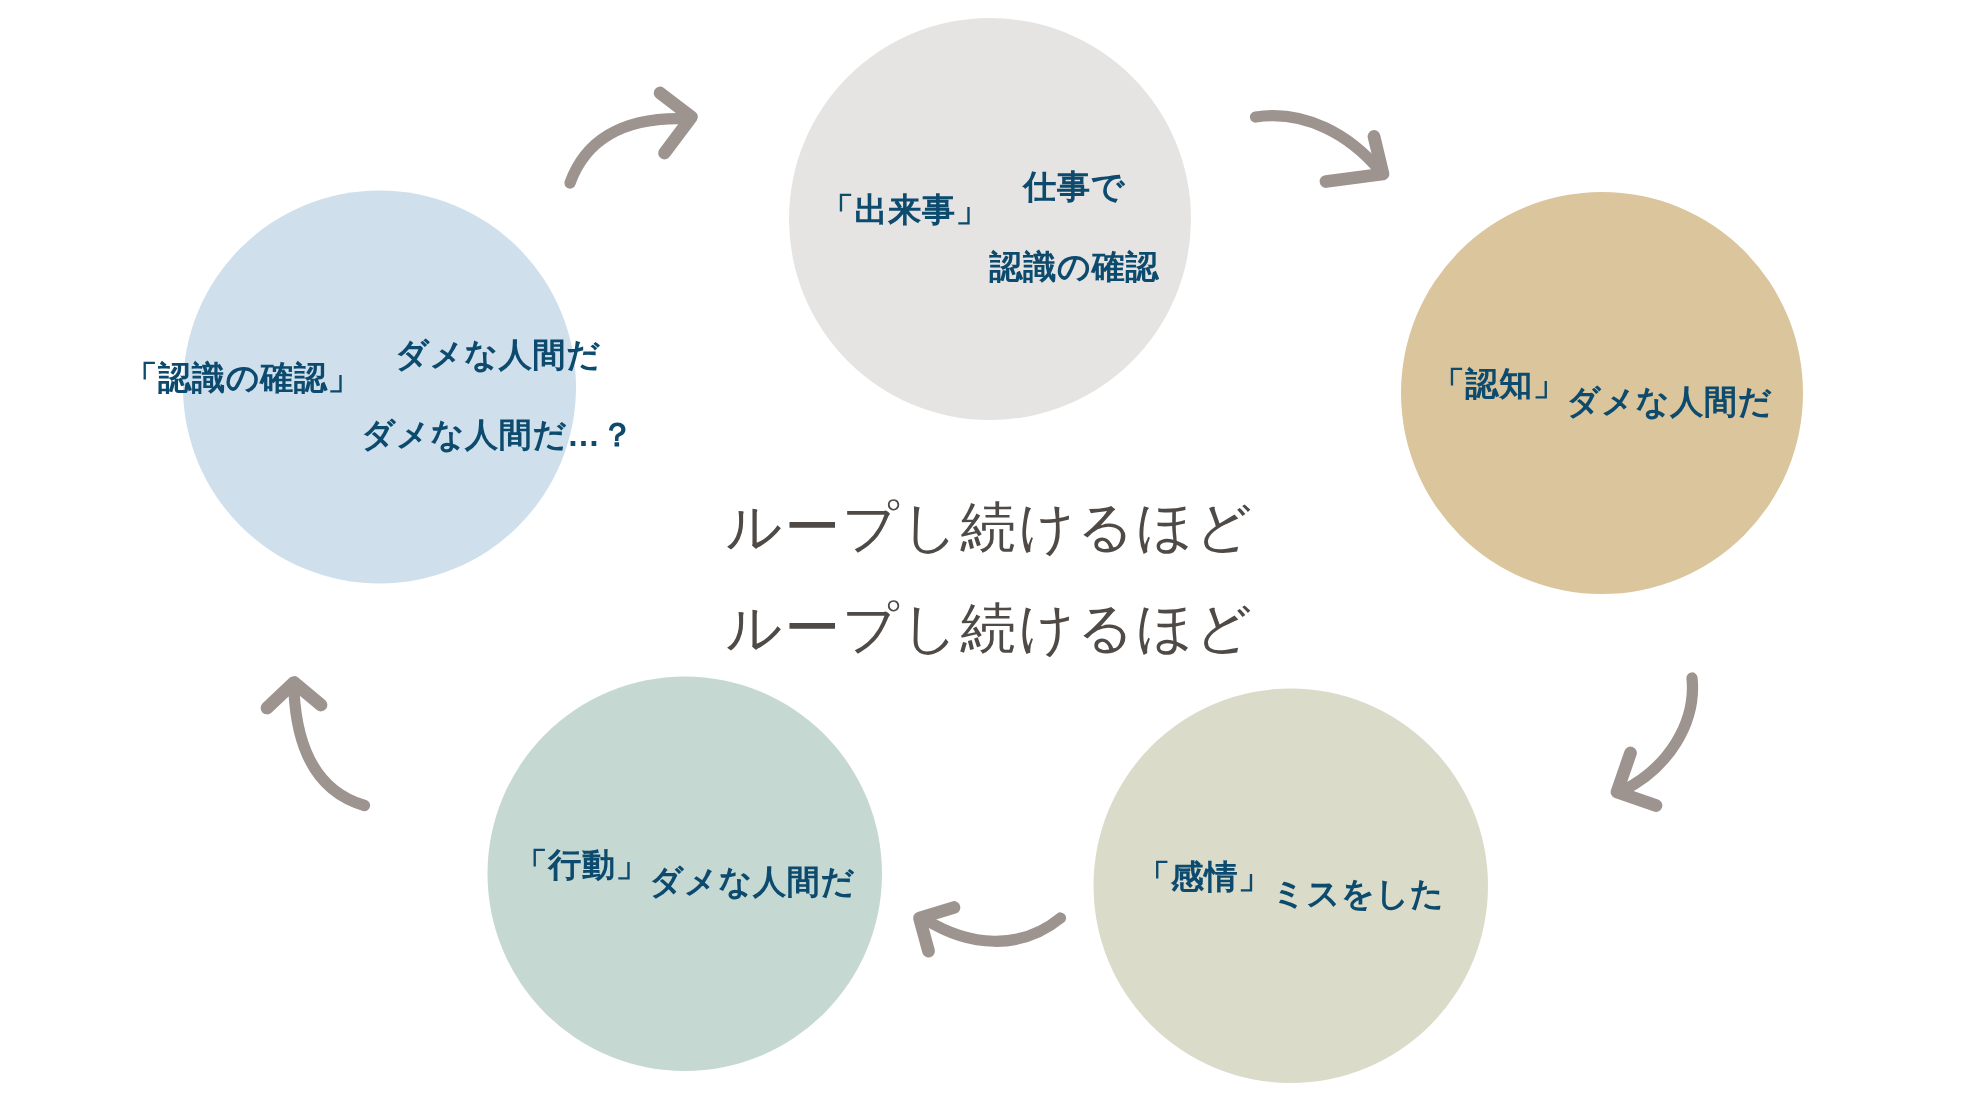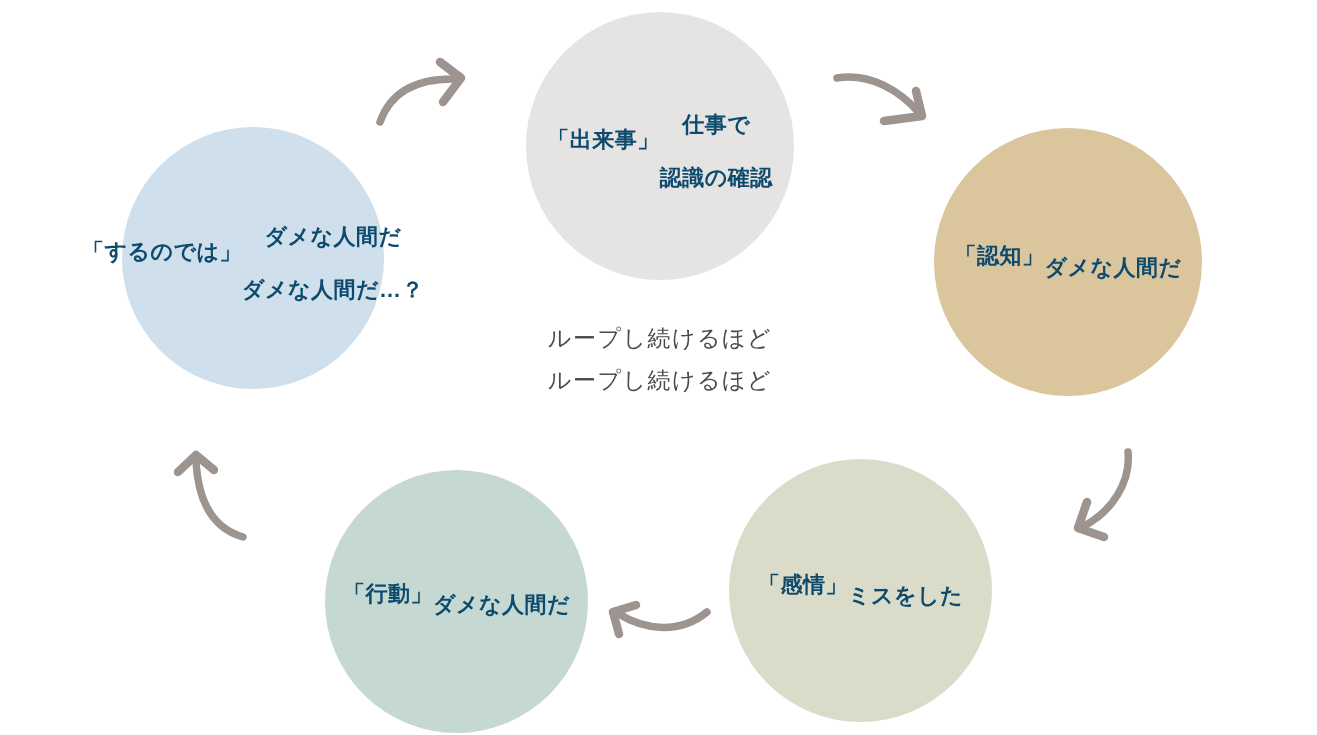--- a/index.html
+++ b/index.html
@@ -56,30 +56,30 @@
     font-size: 22px;
     font-weight: 700;
     letter-spacing: 0.5px;
     line-height: 1.9;
   }
   .node-body div { white-space: nowrap; margin-top: 11px; }
 
   .node-event       { left: 526px; top: 12px;  width: 268px; height: 268px; }
   .node-cognition   { left: 934px; top: 128px; width: 268px; height: 268px; }
   .node-emotion     { left: 729px; top: 459px; width: 263px; height: 263px; }
-  .node-behavior    { left: 325px; top: 470px; width: 263px; height: 263px; font-family: Liberation Mono, monospace; }
+  .node-behavior    { left: 325px; top: 451px; width: 263px; height: 263px; }
   .node-recognition { left: 122px; top: 127px; width: 262px; height: 262px; }
 
   .center-caption {
     position: absolute;
     left: 410px;
     top: 318px;
     width: 500px;
     text-align: center;
-    font-size: 23px;
+    font-size: 37px;
     font-weight: 500;
     letter-spacing: 1.5px;
     line-height: 1.82;
     color: #4f4a46;
   }
   .center-caption div { white-space: nowrap; }
 </style>
 </head>
 <body>
 
@@ -131,21 +131,21 @@
   </div>
 
   <div class="node node-behavior" style="background-color: rgb(198, 216, 210);">
     <div class="node-title">「行動」</div>
     <div class="node-body">
       <div>ダメな人間だ</div>
     </div>
   </div>
 
   <div class="node node-recognition" style="background-color: rgb(207, 223, 235);">
-    <div class="node-title">「するのでは」</div>
+    <div class="node-title">「認識の確認」</div>
     <div class="node-body">
       <div>ダメな人間だ</div>
       <div>ダメな人間だ…？</div>
     </div>
   </div>
 
   <div class="center-caption" style="color: rgb(79, 74, 70);">
     <div>ループし続けるほど</div>
     <div>ループし続けるほど</div>
   </div>

